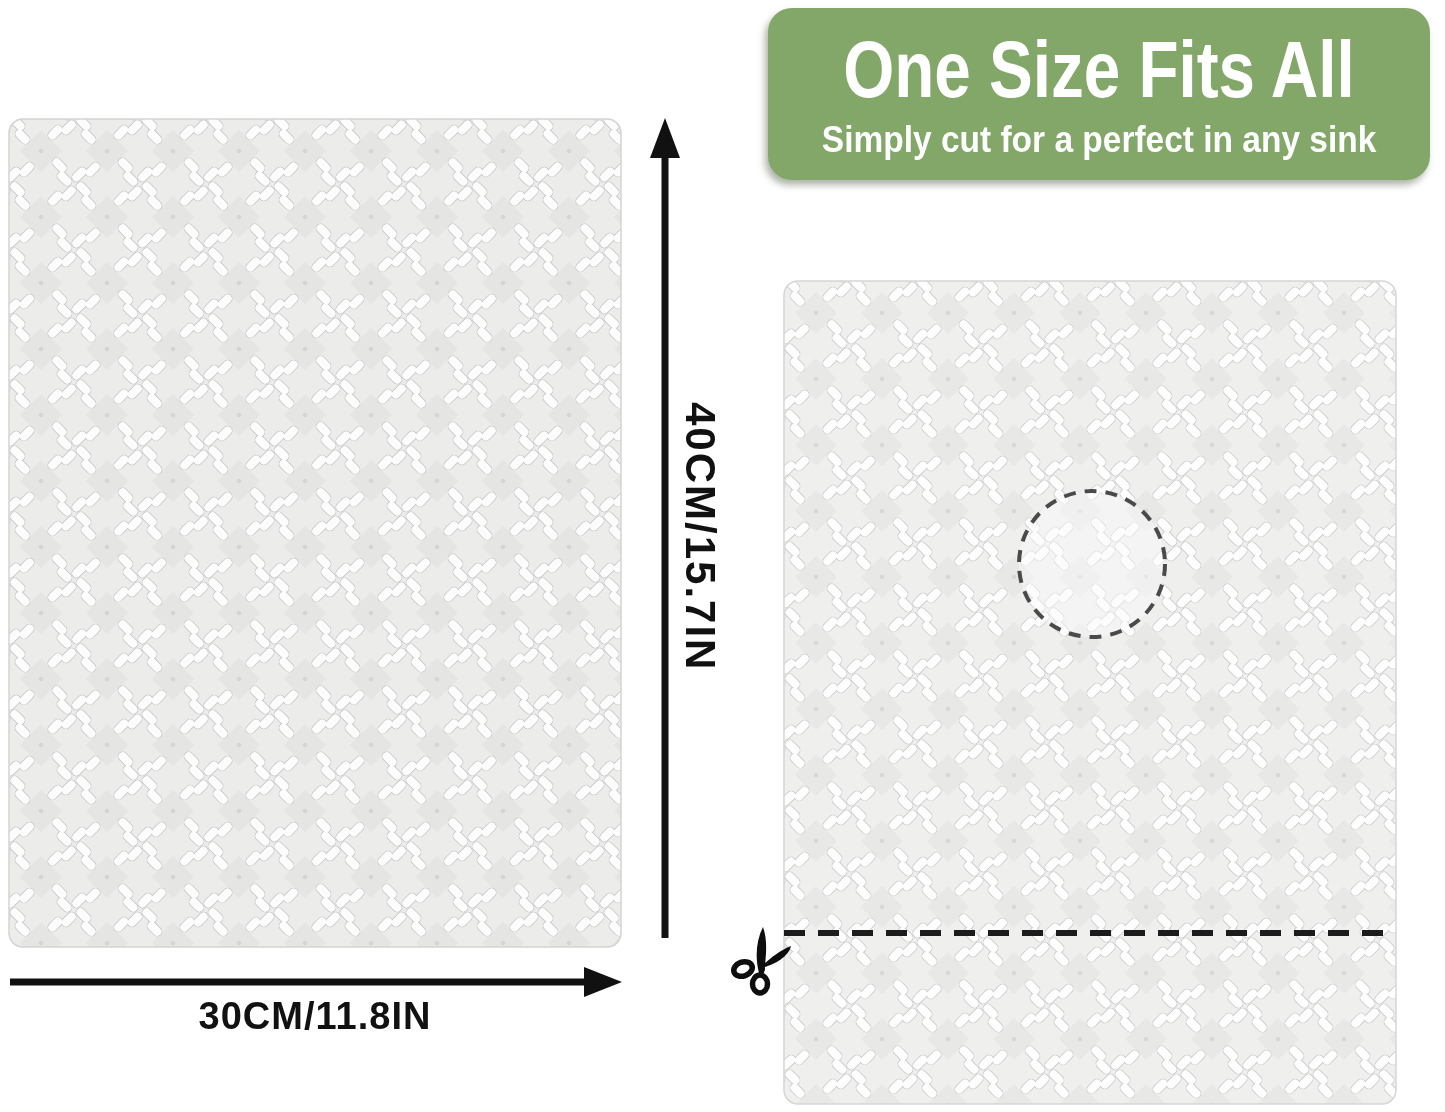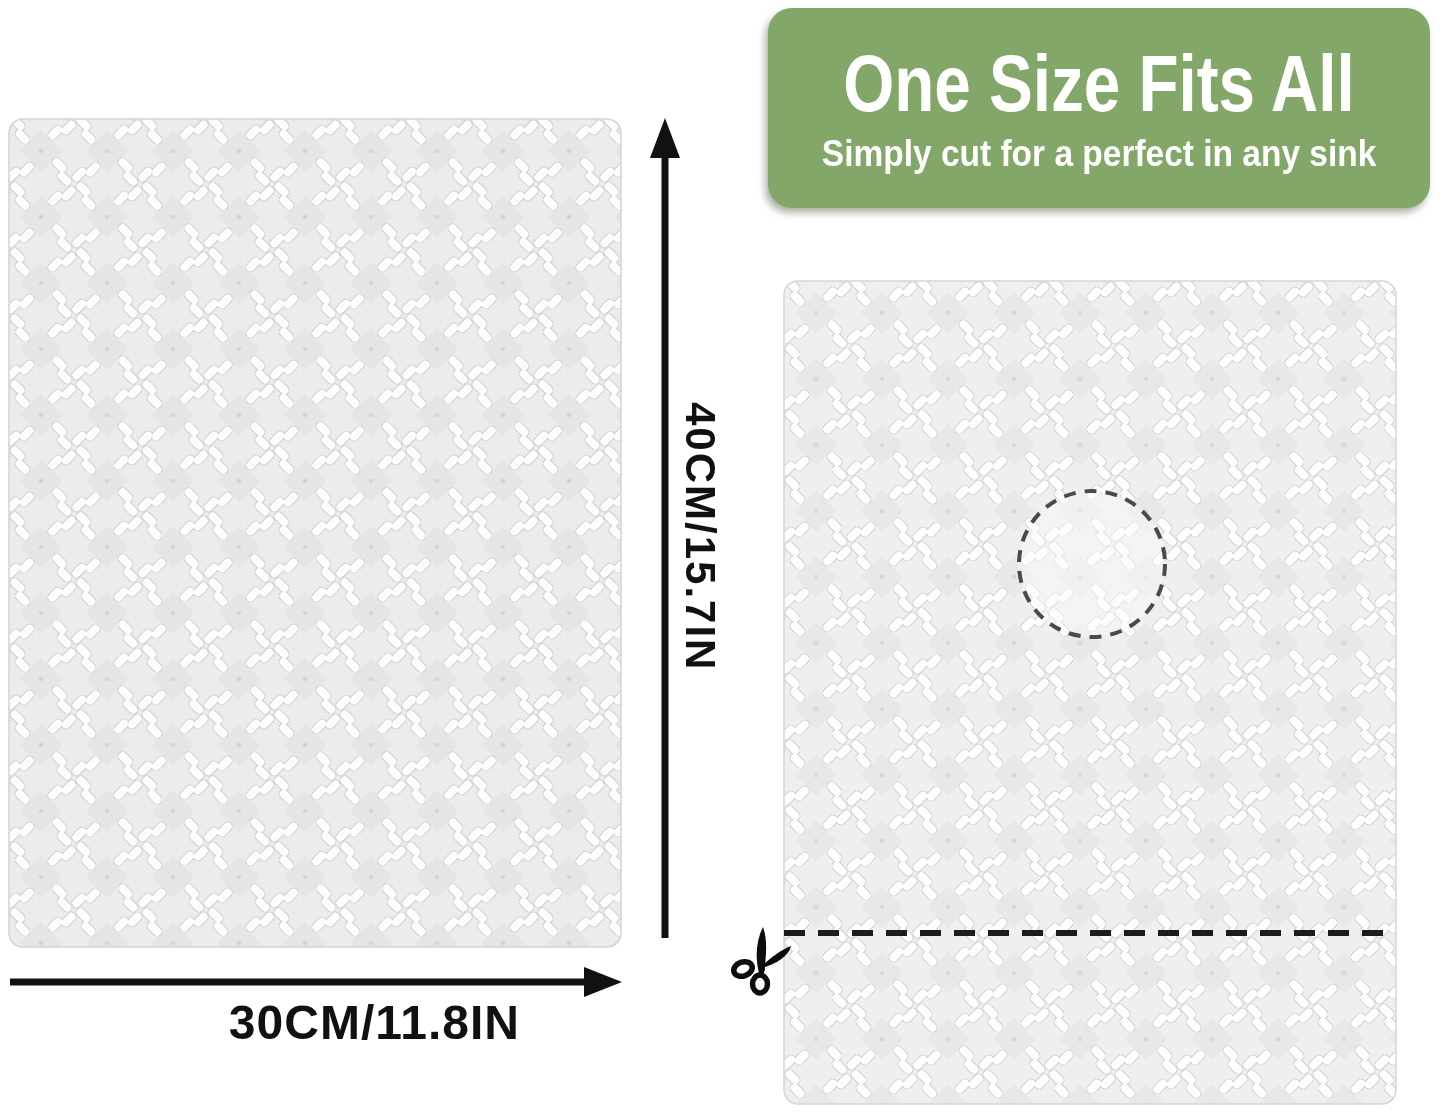--- a/index.html
+++ b/index.html
@@ -6,21 +6,21 @@
   .canvas {
     position:relative; width:1445px; height:1112px; background:#ffffff;
     overflow:hidden; font-family:"Liberation Sans", sans-serif;
   }
   .mat { position:absolute; }
   .mat svg { display:block; }
   .left-mat  { left:8px;   top:118px; width:614px; height:830px; }
   .right-mat { left:783px; top:280px; width:614px; height:825px; }
 
   .banner {
-    position:absolute; left:768px; top:8px; width:662px; height:200px;
+    position:absolute; left:768px; top:8px; width:662px; height:172px;
     background:#82a768; border-radius:24px;
     box-shadow:-3px 5px 7px rgba(108,118,98,0.55);
     display:flex; flex-direction:column; align-items:center; justify-content:center;
     gap:12px;
   }
   .banner-title {
     color:#ffffff; font-weight:bold; font-size:80px; line-height:1;
     white-space:nowrap; transform:scaleX(0.82);
   }
   .banner-subtitle {
@@ -31,22 +31,22 @@
   .v-arrow { position:absolute; left:630px; top:110px; }
   .h-arrow { position:absolute; left:0;     top:955px; }
 
   .v-label {
     position:absolute; left:723px; top:402px;
     transform:rotate(90deg); transform-origin:left top;
     font-size:42px; font-weight:bold; letter-spacing:2px;
     white-space:nowrap; color:#111111; line-height:1.1;
   }
   .h-label {
-    position:absolute; left:110px; top:995px; width:410px; text-align:right;
-    font-size:48px; font-weight:bold; letter-spacing:1px; color:#111111;
+    position:absolute; left:110px; top:995px; width:410px; text-align:center;
+    font-size:38px; font-weight:bold; letter-spacing:1px; color:#111111;
   }
   .scissors { position:absolute; left:705px; top:915px; }
 </style>
 </head>
 <body>
 
 <div class="canvas">
 
   <div class="mat left-mat">
     <svg width="614" height="830" viewBox="0 0 614 830" xmlns="http://www.w3.org/2000/svg">

